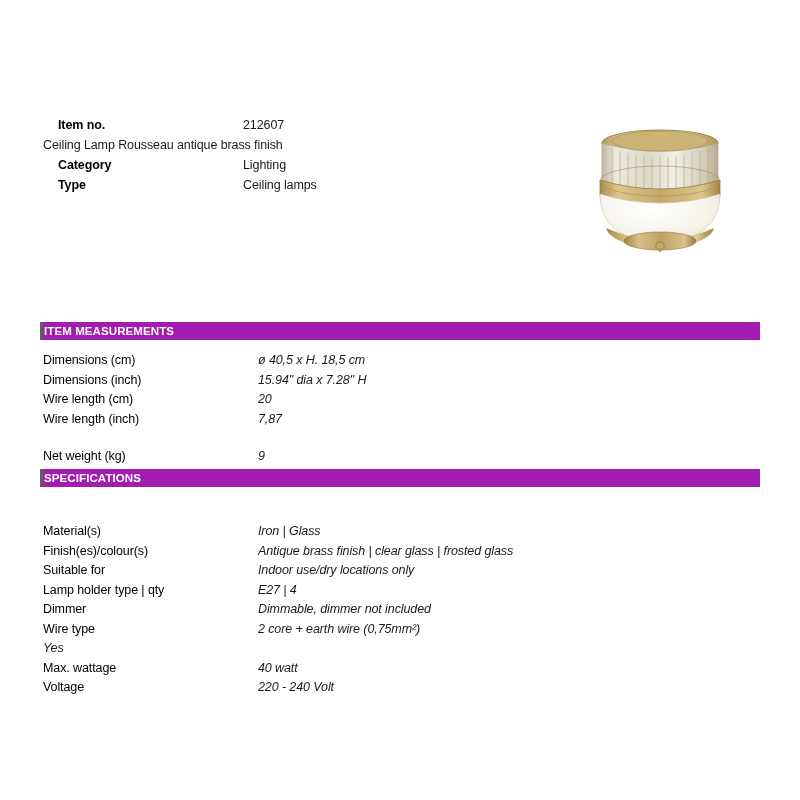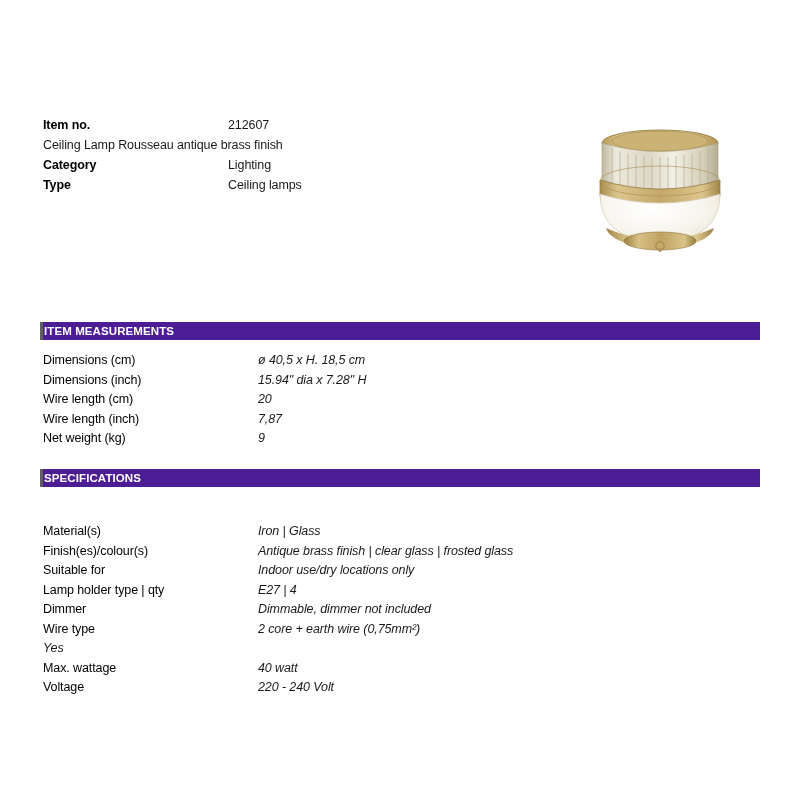--- a/index.html
+++ b/index.html
@@ -29,20 +29,21 @@
     display: flex;
     align-items: baseline;
     height: 20px;
   }
   .info-label {
     width: 185px;
     font-size: 12.5px;
     font-weight: bold;
     color: #000000;
     letter-spacing: -0.1px;
+    margin-left: 15px;
   }
   .info-value {
     font-size: 12.5px;
     color: #1a1a1a;
     letter-spacing: -0.1px;
   }
 
   
   .product-image {
     position: absolute;
@@ -51,21 +52,21 @@
     width: 200px;
     height: 180px;
   }
 
   
   .section-bar {
     position: absolute;
     left: 40px;
     width: 720px;
     height: 18px;
-    background: #4c1d95;
+    background: #a21caf;
     color: #ffffff;
     font-size: 11.5px;
     font-weight: bold;
     letter-spacing: 0.1px;
     display: flex;
     align-items: center;
     padding-left: 4px;
   }
   .section-bar::before {
     content: "";
@@ -86,21 +87,21 @@
     width: 640px;
   }
   #measurements-table { top: 353px; }
   #specs-table { top: 524px; }
 
   .t-row {
     display: flex;
     align-items: baseline;
     height: 19.5px;
   }
-  .t-row.spaced { }
+  .t-row.spaced { margin-top: 18px; }
   .t-label {
     width: 215px;
     font-size: 12.5px;
     font-weight: normal;
     color: #000000;
     letter-spacing: -0.1px;
   }
   .t-value {
     font-size: 12.5px;
     color: #1a1a1a;

